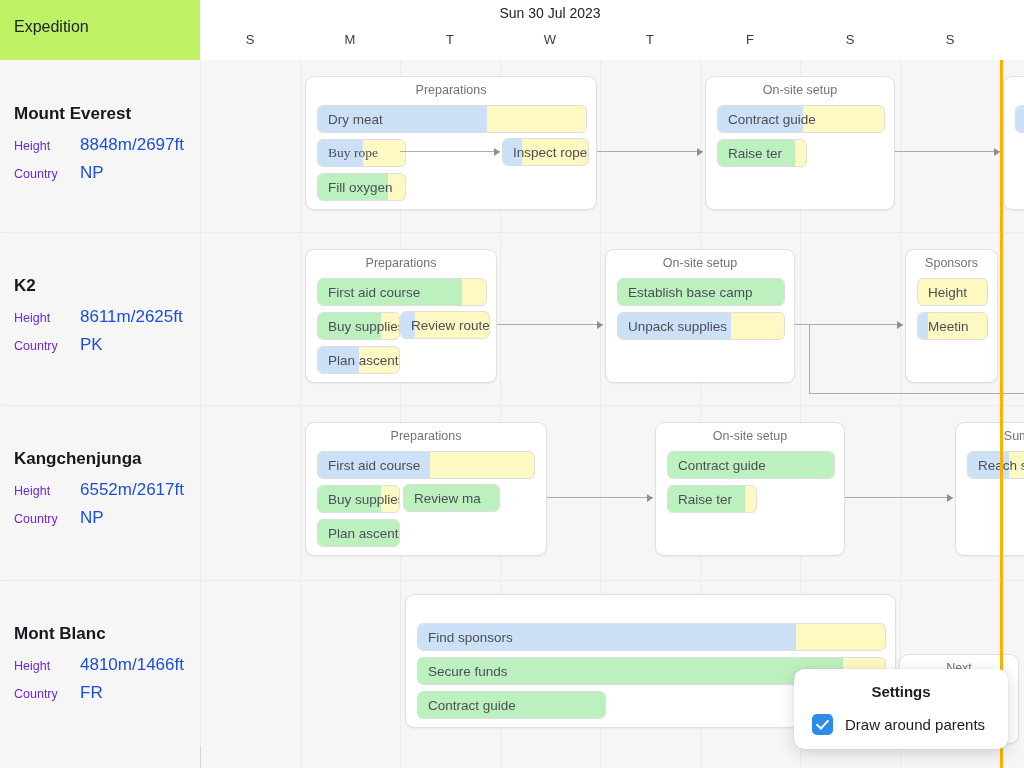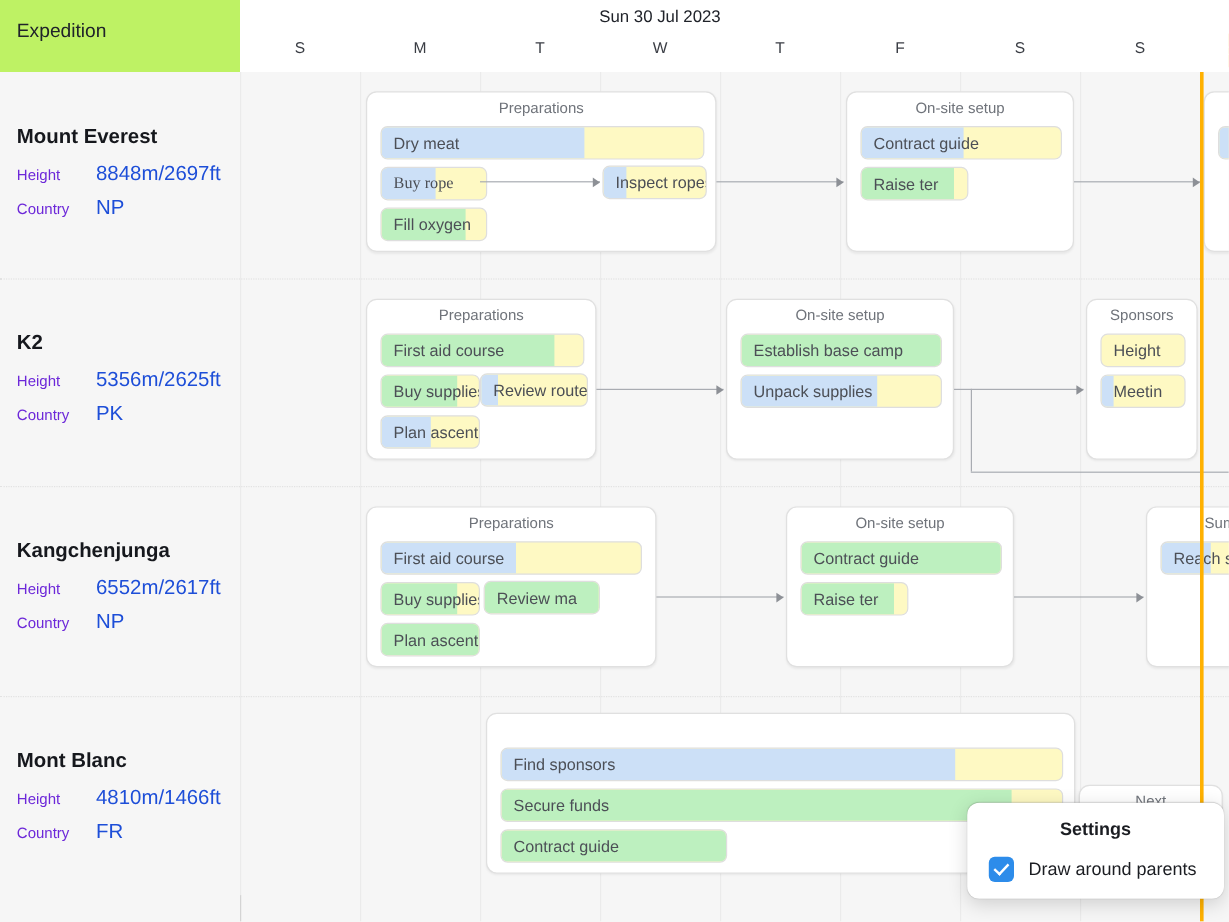--- a/index.html
+++ b/index.html
@@ -187,21 +187,21 @@
   </div>
 
   <div id="expinfo">
       <div class="exp-row" style="top: 60px; height: 172px;">
         <div class="exp-name" style="top: 44px;">Mount Everest</div>
         <div class="exp-field" style="top: 75px;"><span class="exp-key">Height</span><span class="exp-val">8848m/2697ft</span></div>
         <div class="exp-field" style="top: 103px;"><span class="exp-key">Country</span><span class="exp-val">NP</span></div>
       </div>
       <div class="exp-row" style="top: 232px; height: 173px;">
         <div class="exp-name" style="top: 44px;">K2</div>
-        <div class="exp-field" style="top: 75px;"><span class="exp-key">Height</span><span class="exp-val">5356m/2625ft</span></div>
+        <div class="exp-field" style="top: 75px;"><span class="exp-key">Height</span><span class="exp-val">8611m/2625ft</span></div>
         <div class="exp-field" style="top: 103px;"><span class="exp-key">Country</span><span class="exp-val">PK</span></div>
       </div>
       <div class="exp-row" style="top: 405px; height: 175px;">
         <div class="exp-name" style="top: 44px;">Kangchenjunga</div>
         <div class="exp-field" style="top: 75px;"><span class="exp-key">Height</span><span class="exp-val">6552m/2617ft</span></div>
         <div class="exp-field" style="top: 103px;"><span class="exp-key">Country</span><span class="exp-val">NP</span></div>
       </div>
       <div class="exp-row" style="top: 580px; height: 188px;">
         <div class="exp-name" style="top: 44px;">Mont Blanc</div>
         <div class="exp-field" style="top: 75px;"><span class="exp-key">Height</span><span class="exp-val">4810m/1466ft</span></div>
@@ -379,21 +379,21 @@
           <div class="day-cell" style="left: 700px;">S</div>
         </div>
     </div>
   </div>
 
   <div id="marker">
       <div class="marker-line" style="left: 1000px; background: rgb(255, 177, 1);"></div>
       <div class="marker-flag" style="left: 1003px; top: 28px; width: 21px; background: rgb(255, 177, 1);">Opening ceremony</div>
     </div>
 
-  <div class="settings" id="settings-popup" style="left: 794px; top: 669px; width: 214px; height: 80px; margin-left: 12px;">
+  <div class="settings" id="settings-popup" style="left: 794px; top: 669px; width: 214px; height: 80px;">
     <div class="settings-title">Settings</div>
     <div class="settings-opt">
       <div class="checkbox" id="settings-checkbox" style="background: rgb(45, 140, 234);"></div>
       <div class="checkbox-label">Draw around parents</div>
     </div>
   </div>
 
 </div>
 
 </body></html>

